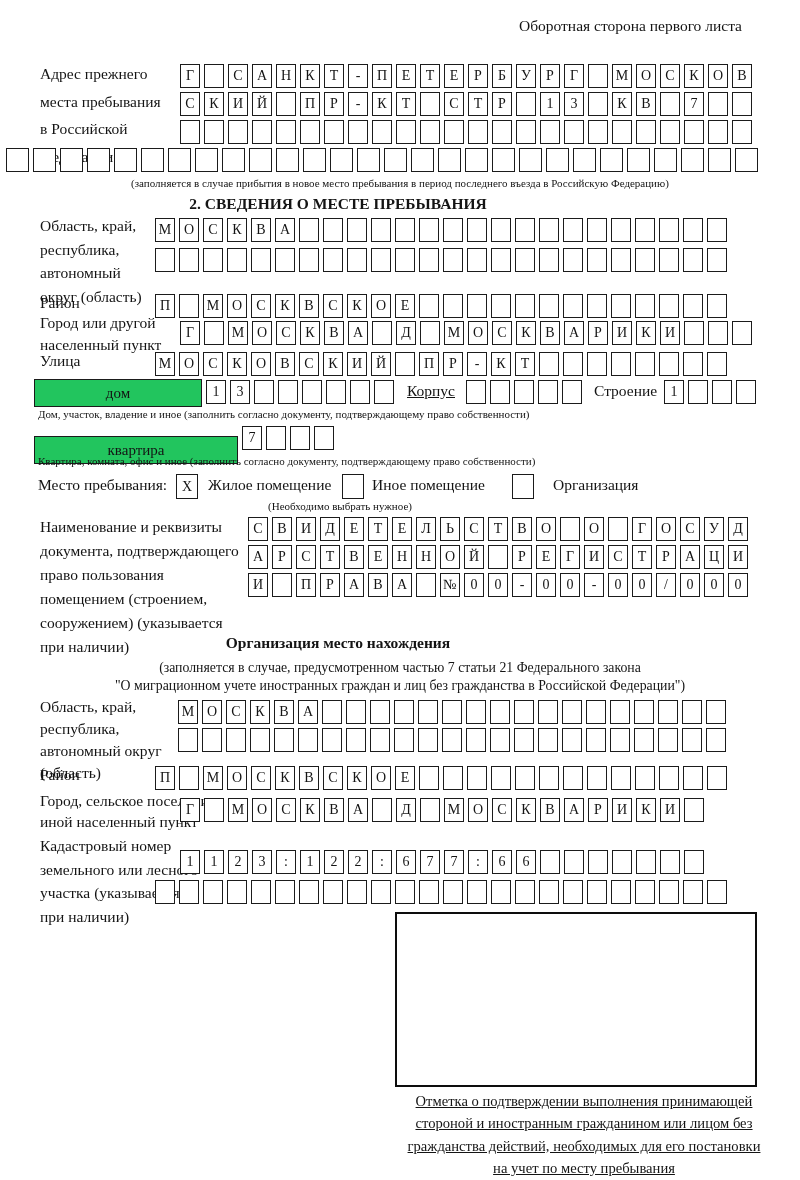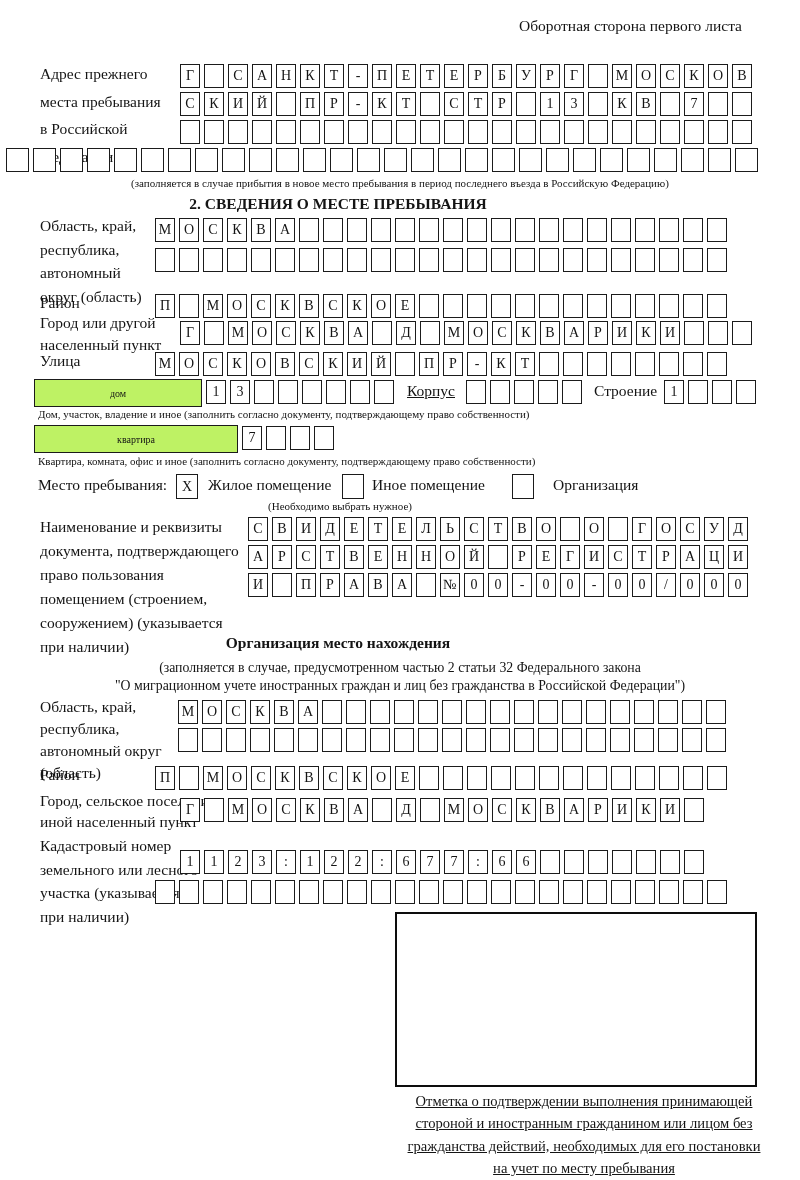--- a/index.html
+++ b/index.html
@@ -14,22 +14,22 @@
   .center{left:0;width:800px;text-align:center;white-space:nowrap;}
   .heading{position:absolute;left:0;width:676px;text-align:center;font-weight:bold;font-size:15.5px;}
   .row{position:absolute;display:flex;gap:4px;}
   .cell{
     flex:none;width:18px;height:22px;border:1.4px solid #1b1b1b;background:#fff;
     display:flex;align-items:center;justify-content:center;
     font-size:14px;line-height:1;
   }
   .row.wide .cell{width:21px;}
   .bigbox{
-    position:absolute;border:1.5px solid #1b1b1b;background:#bef264;
-    display:flex;align-items:center;justify-content:center;font-size:10px;
+    position:absolute;border:1.5px solid #1b1b1b;background:#22c55e;
+    display:flex;align-items:center;justify-content:center;font-size:15px;
   }
   .chk{
     position:absolute;width:20px;height:23px;border:1.5px solid #1b1b1b;background:#fff;
     display:flex;align-items:center;justify-content:center;font-size:14px;
   }
   .stamp-box{position:absolute;left:395px;top:912px;width:358px;height:171px;border:2px solid #0d0d0d;background:#fff;}
   .stamp-cap{position:absolute;left:375px;top:1090px;width:418px;text-align:center;font-size:14.6px;line-height:22.3px;text-decoration:underline;}
 </style>
 </head>
 <body>
@@ -325,21 +325,21 @@
     </div>
   <div class="lbl" style="left:594px;top:382px;">Строение</div>
   <div class="row" style="left:664px;top:380px;">
       <span class="cell">1</span>
       <span class="cell"></span>
       <span class="cell"></span>
       <span class="cell"></span>
     </div>
   <div class="cap" style="left:38px;top:408px;">Дом, участок, владение и иное (заполнить согласно документу, подтверждающему право собственности)</div>
 
-  <div class="bigbox" style="left:34px;top:425px;width:202px;height:26px;">
+  <div class="bigbox" style="left:34px;top:436px;width:202px;height:26px;">
       <span>квартира</span>
     </div>
   <div class="row" style="left:242px;top:426px;">
       <span class="cell">7</span>
       <span class="cell"></span>
       <span class="cell"></span>
       <span class="cell"></span>
     </div>
   <div class="cap" style="left:38px;top:455px;">Квартира, комната, офис и иное (заполнить согласно документу, подтверждающему право собственности)</div>
 
@@ -430,21 +430,21 @@
       <span class="cell">-</span>
       <span class="cell">0</span>
       <span class="cell">0</span>
       <span class="cell">/</span>
       <span class="cell">0</span>
       <span class="cell">0</span>
       <span class="cell">0</span>
     </div>
 
   <div class="heading" style="top:634px;">Организация место нахождения</div>
-  <div class="cap center" style="top:660px;font-size:13.8px;">(заполняется в случае, предусмотренном частью 2 статьи 32 Федерального закона</div>
+  <div class="cap center" style="top:660px;font-size:13.8px;">(заполняется в случае, предусмотренном частью 7 статьи 21 Федерального закона</div>
   <div class="cap center" style="top:678px;font-size:13.8px;">"О миграционном учете иностранных граждан и лиц без гражданства в Российской Федерации")</div>
 
   <div class="lbl" style="left:40px;top:696px;line-height:22px;">
       <div>Область, край,</div>
       <div>республика,</div>
       <div>автономный округ</div>
       <div>(область)</div>
     </div>
   <div class="row" style="left:178px;top:700px;">
       <span class="cell">М</span>

